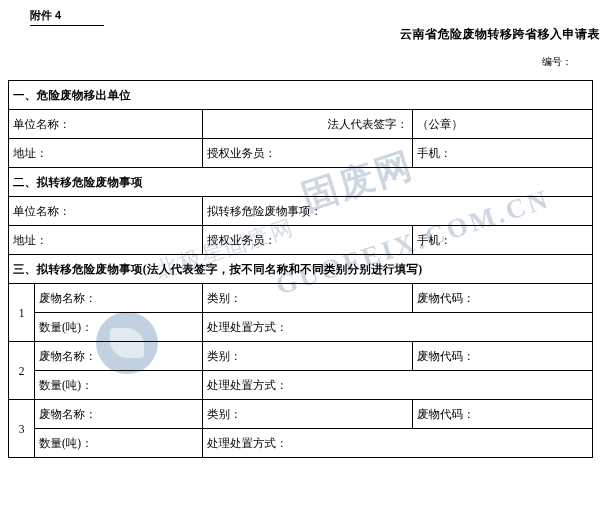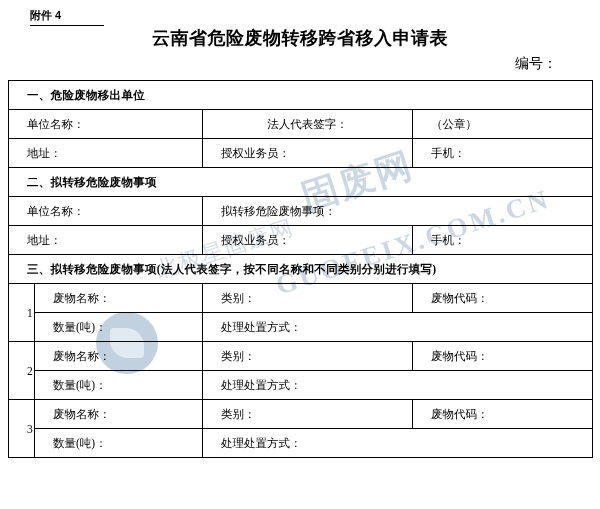--- a/index.html
+++ b/index.html
@@ -103,63 +103,63 @@
     top: 25px;
     width: 74px;
     border-bottom: 1px solid #000;
     z-index: 10;
   }
   .doc-title {
     position: absolute;
     left: 0;
     top: 26px;
     width: 600px;
-    text-align: center;
-    font-size: 18px;
+    text-align: right;
+    font-size: 12px;
     font-weight: bold;
     letter-spacing: 0.5px;
     z-index: 10;
   }
   .serial {
     position: absolute;
-    right: 43px;
+    right: 28px;
     top: 55px;
-    font-size: 14px;
+    font-size: 10px;
     z-index: 10;
   }
 
   
   .form {
     position: absolute;
     left: 8px;
     top: 80px;
     width: 584px;
     border-collapse: collapse;
     table-layout: fixed;
     z-index: 10;
   }
   .form td {
     border: 1px solid #000000;
     font-size: 11.5px;
-    padding: 0 18px;
+    padding: 0 4px;
     height: 28px;
     vertical-align: middle;
     background: transparent;
   }
   .section-head {
     font-weight: bold;
     font-size: 12px;
     letter-spacing: 0.3px;
   }
   .idx {
     text-align: center;
     font-size: 12px;
   }
   .rightish {
-    text-align: center;
+    text-align: right;
     margin-left: 8px;
   }
   .seal {
     text-align: left;
   }
 </style>
 </head>
 <body>
 
 <div class="page">

